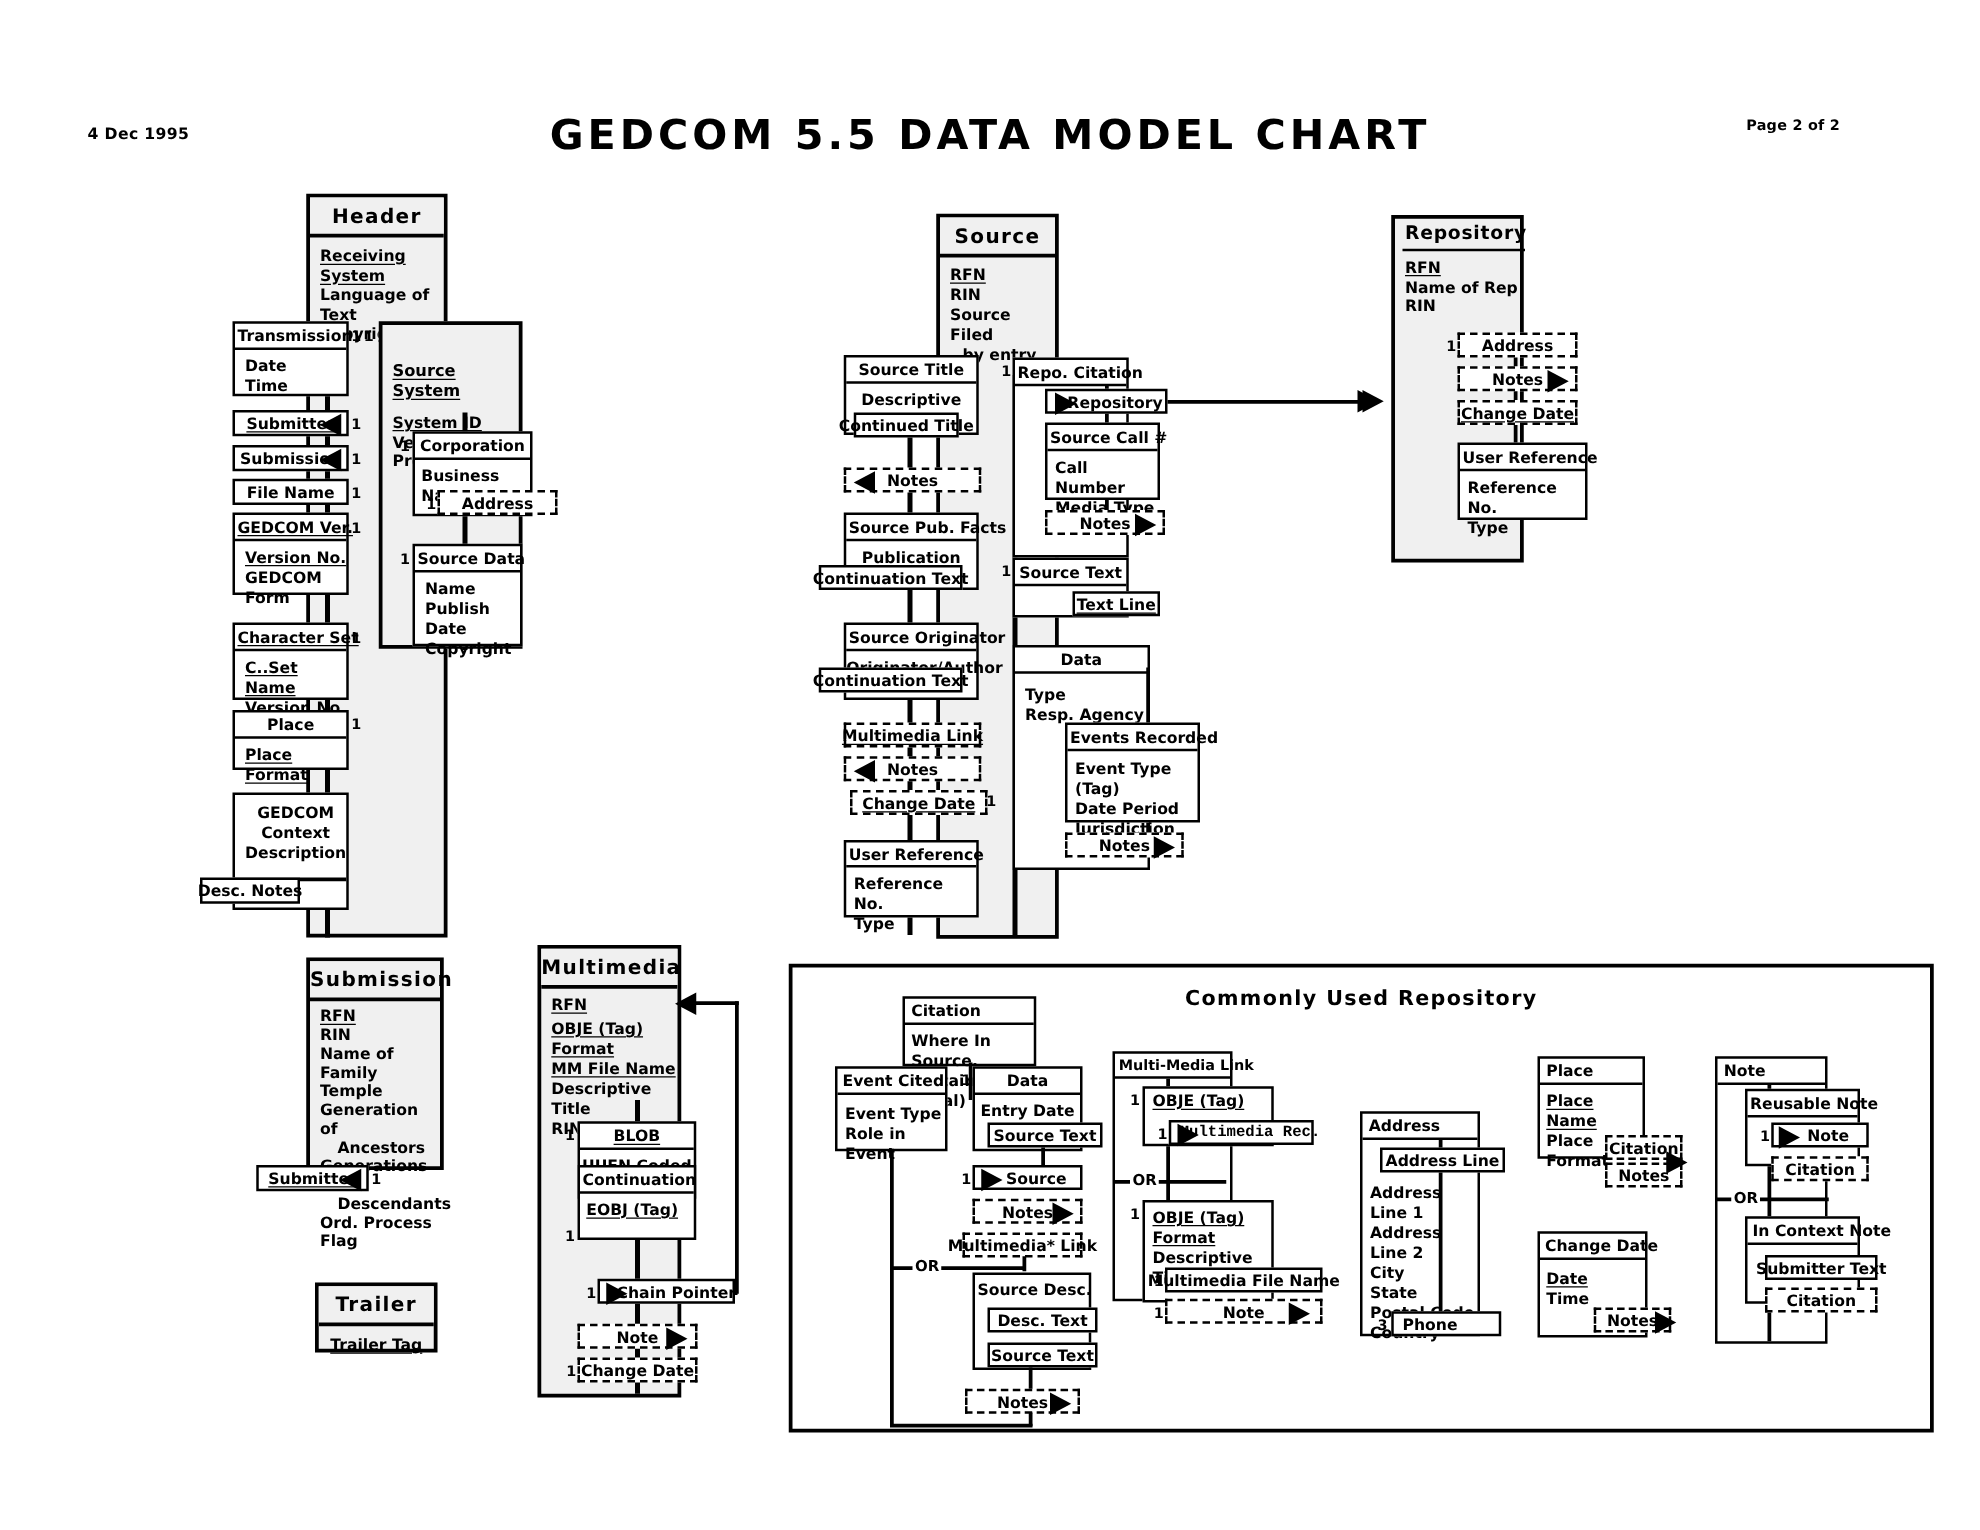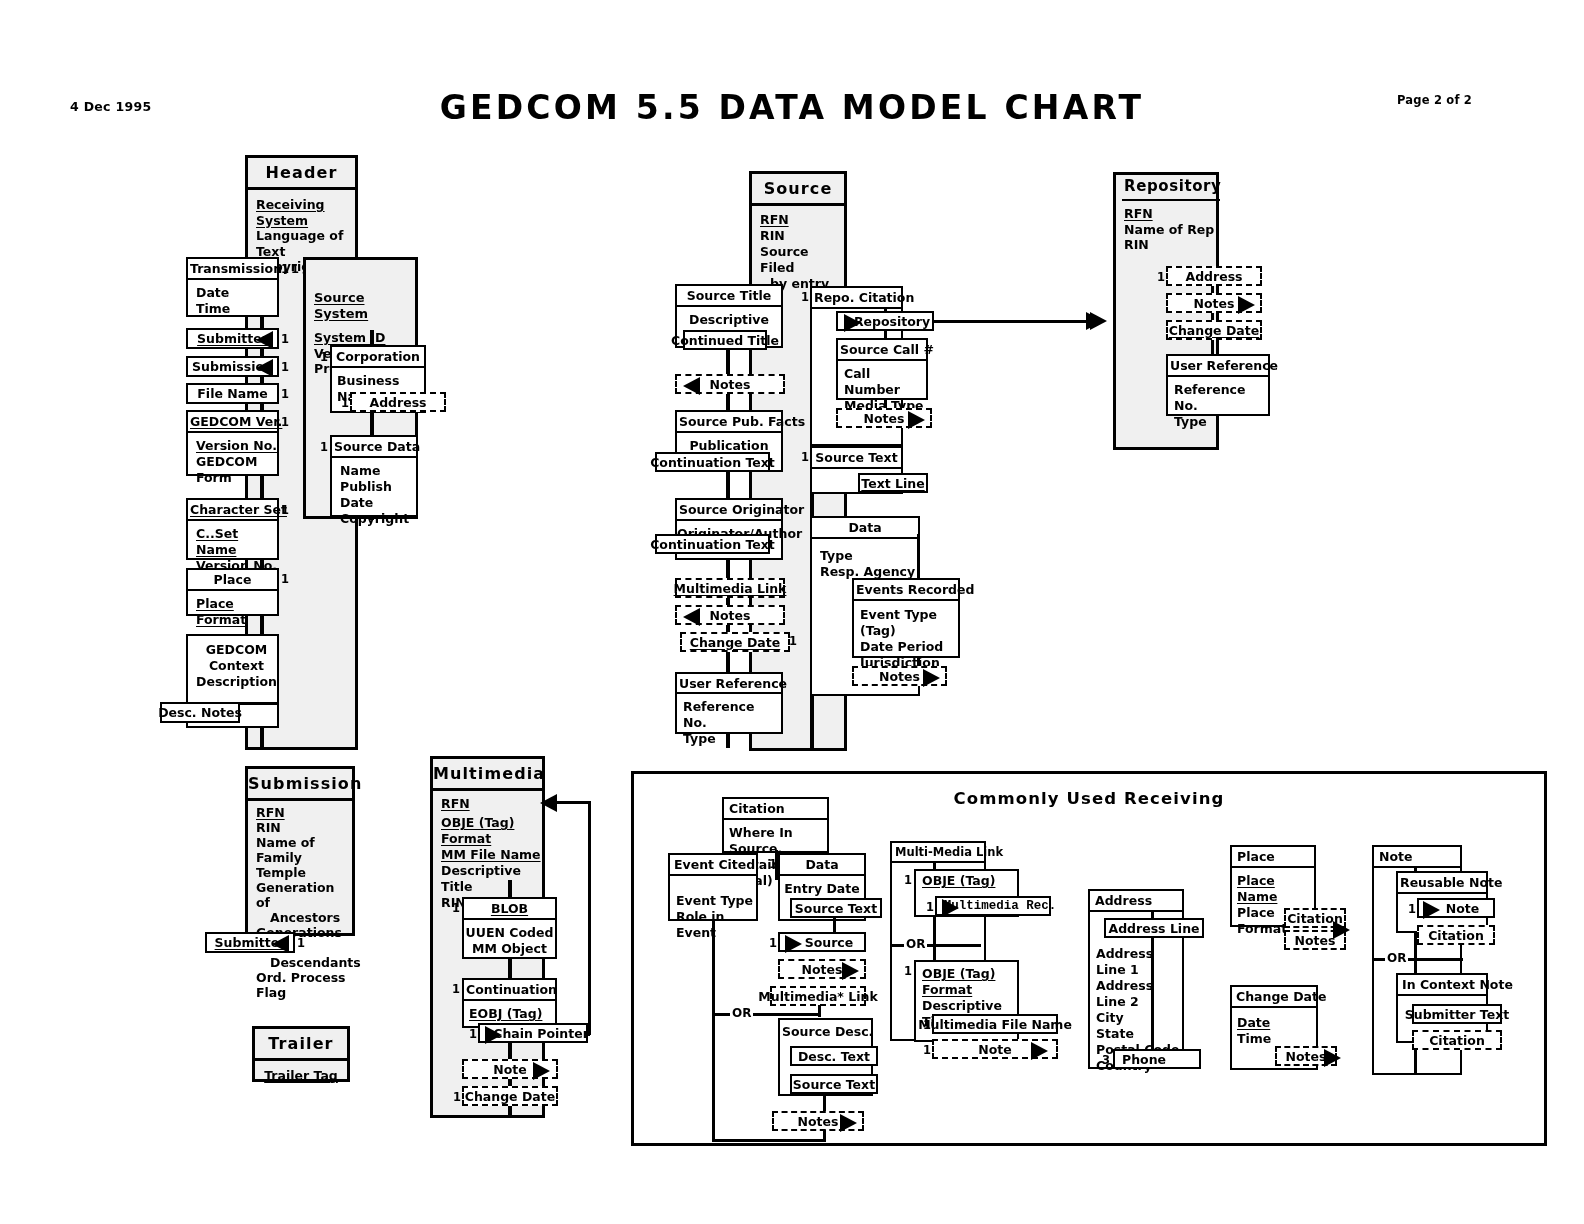--- a/index.html
+++ b/index.html
@@ -215,21 +215,21 @@
 
 <div class="box" style="left:462px;top:897px;width:95px;height:62px;">
   <div class="hd u">BLOB</div>
   <div class="bd" style="text-align:center;padding-left:0;">
     <div>UUEN Coded</div>
     <div>MM Object</div>
   </div>
 </div>
 <div class="card" style="left:452px;top:901px;">1</div>
 
-<div class="box" style="left:462px;top:978px;width:95px;height:50px;">
+<div class="box" style="left:462px;top:932px;width:95px;height:60px;">
   <div class="hd">Continuation</div>
   <div class="bd" style="padding-left:5px;">
     <div class="u">EOBJ (Tag)</div>
   </div>
 </div>
 <div class="card" style="left:452px;top:982px;">1</div>
 <div class="bar" style="left:478px;top:1023px;width:110px;height:20px;">
   <span class="ptr arw-r abs" style="left:5px;top:1px;"></span>
   <span style="padding-left:16px;">Chain Pointer</span>
 </div>
@@ -392,34 +392,34 @@
 </div>
 <div class="box" style="left:1166px;top:354px;width:104px;height:62px;">
   <div class="hd">User Reference</div>
   <div class="bd" style="padding-left:6px;">
     <div>Reference No.</div>
     <div>Type</div>
   </div>
 </div>
 
 <div class="abs" id="cus-frame"></div>
-<div class="abs" id="cus-title">Commonly Used Receiving</div>
+<div class="abs" id="cus-title">Commonly Used Repository</div>
 
 <div class="box" style="left:722px;top:797px;width:107px;height:56px;">
   <div class="hd" style="text-align:left;padding-left:5px;">Citation</div>
   <div class="bd" style="padding-left:5px;">
     <div>Where In Source.</div>
     <div>Certainty (Qual)</div>
   </div>
 </div>
 <div class="vt" style="left:775px;top:850px;height:30px;"></div>
 
 <div class="box" style="left:668px;top:853px;width:90px;height:68px;">
   <div class="hd" style="text-align:left;padding-left:4px;">Event Cited</div>
-  <div class="bd" style="padding-left:6px;padding-top:17px;">
+  <div class="bd" style="padding-left:6px;padding-top:7px;">
     <div>Event Type</div>
     <div>Role in Event</div>
   </div>
 </div>
 <div class="vt" style="left:712px;top:919px;height:222px;"></div>
 
 <div class="box" style="left:778px;top:853px;width:88px;height:68px;">
   <div class="hd">Data</div>
   <div class="bd" style="text-align:center;padding-left:0;">
     <div>Entry Date</div>

